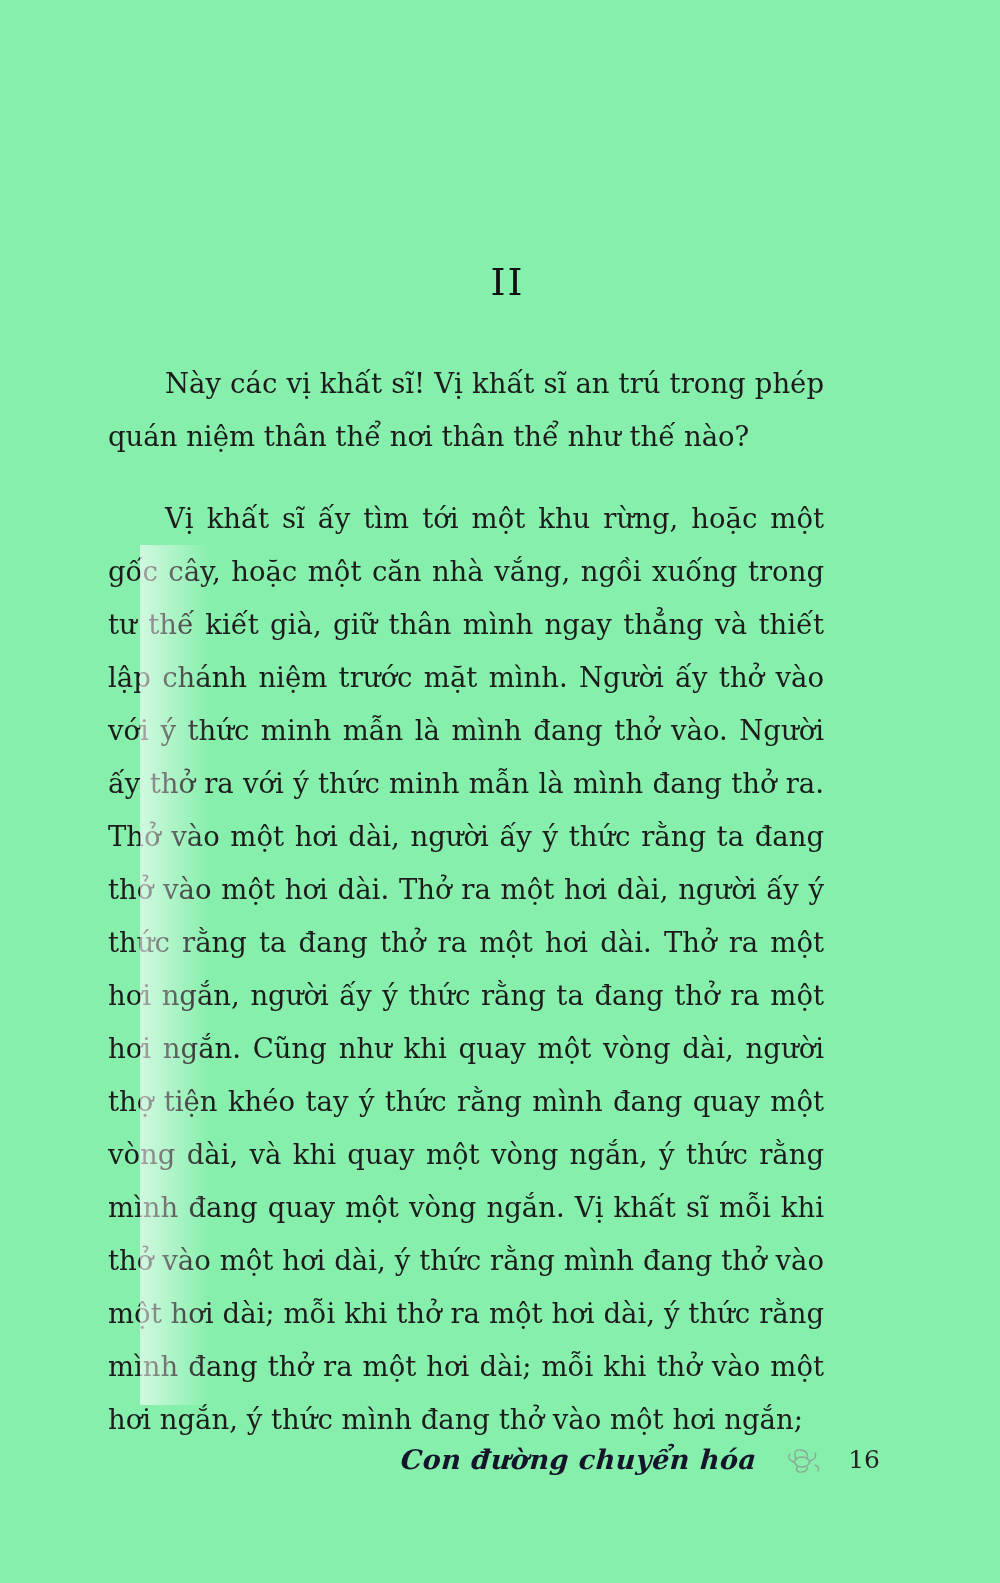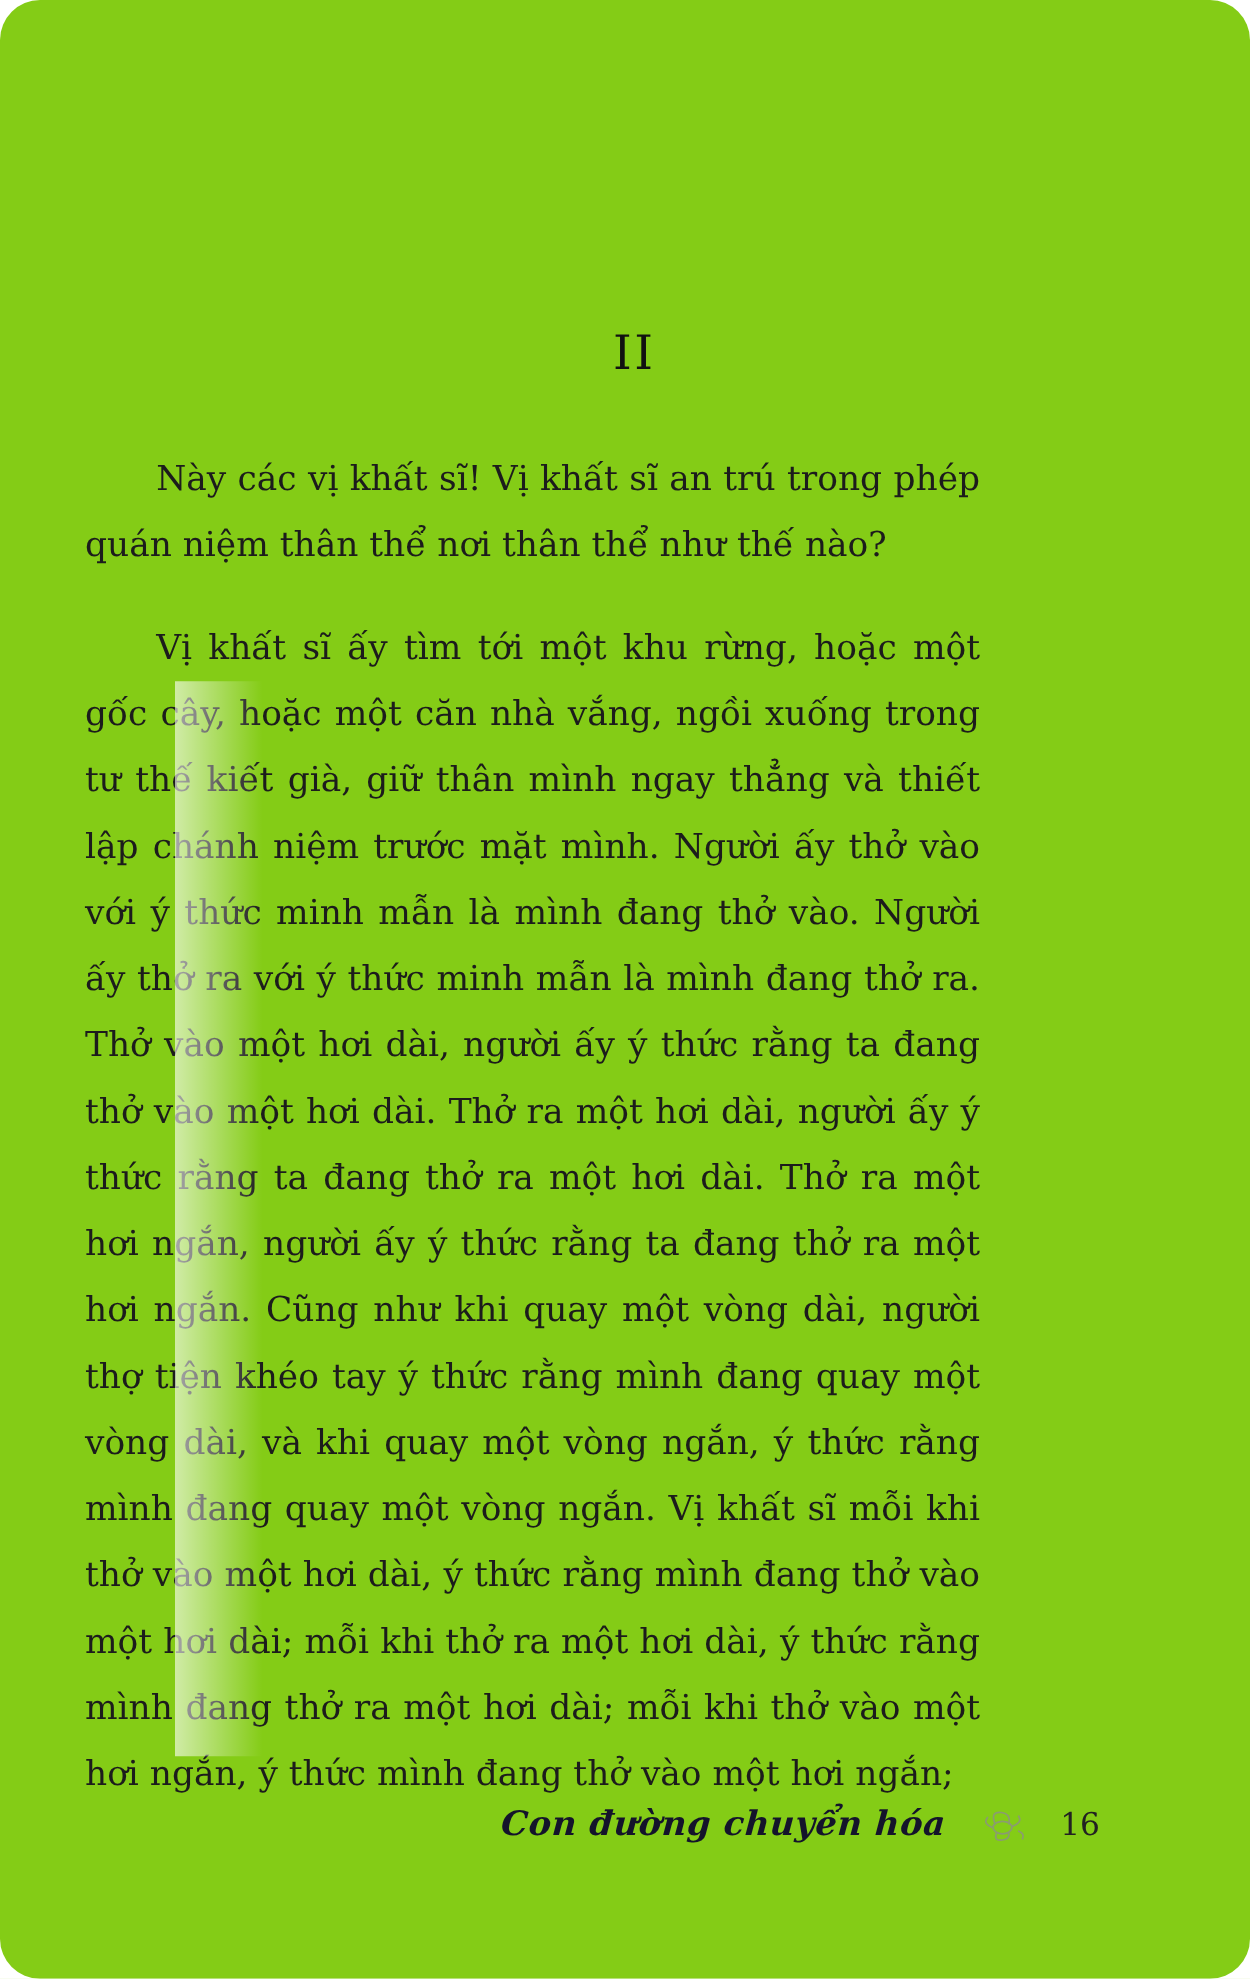--- a/index.html
+++ b/index.html
@@ -4,40 +4,39 @@
 <style>
   html, body {
     margin: 0;
     padding: 0;
     background: #ffffff;
   }
   .page {
     position: relative;
     width: 1000px;
     height: 1583px;
-    background: #84cc16;
+    background: #86efac;
     font-family: "DejaVu Serif", "Liberation Serif", serif;
     color: #1c1c1c;
     overflow: hidden;
-    border-radius: 32px;
   }
   .chapter-heading {
     margin: 0;
     padding-top: 263px;
     width: 715px;
     margin-left: 150px;
     text-align: center;
     font-size: 38px;
     font-weight: normal;
     letter-spacing: 2px;
     line-height: 1;
     color: #111111;
   }
   .text-block {
-    margin-left: 68px;
+    margin-left: 108px;
     margin-top: 56px;
     width: 716px;
   }
   .text-block p {
     margin: 0 0 29px 0;
     font-size: 27.5px;
     line-height: 53px;
     text-align: justify;
     text-indent: 57px;
     color: #1c1c1c;

